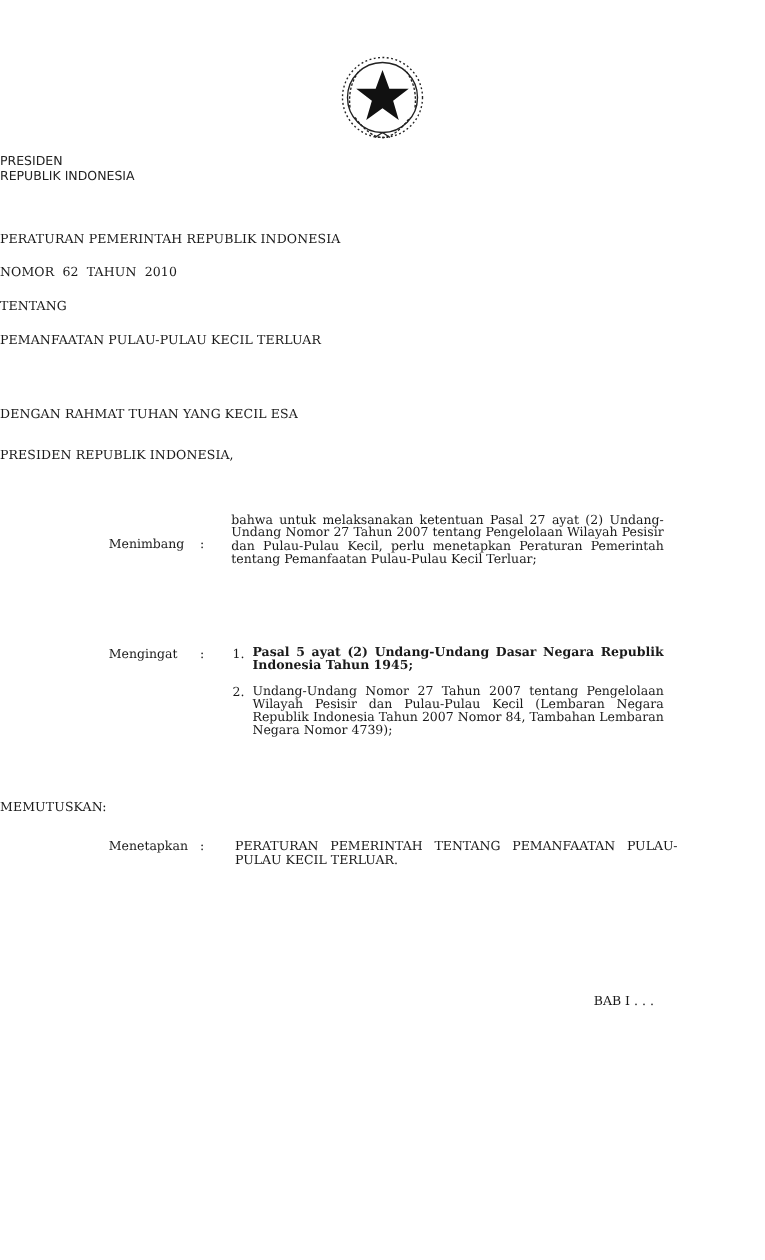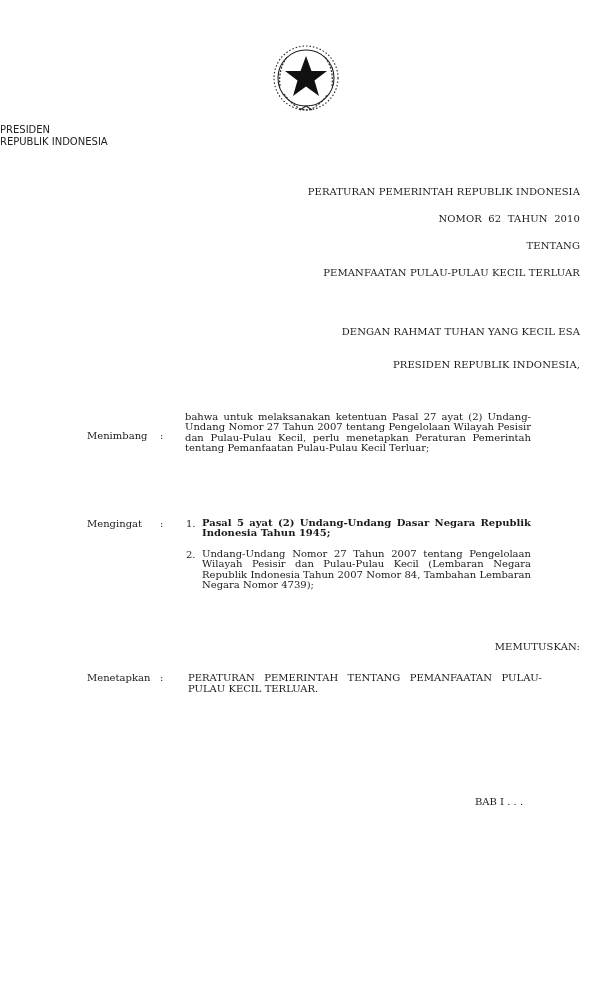--- a/index.html
+++ b/index.html
@@ -11,21 +11,21 @@
     .emblem { position: absolute; left: 266px; top: 40px; width: 80px; height: 80px; }
     .emblem svg { width: 80px; height: 80px; }
     .emblem-caption {
       position: absolute; left: 0; width: 612px; text-align: left;
       font-family: "DejaVu Sans", "Liberation Sans", sans-serif;
       font-size: 10px; letter-spacing: 0; color: #222;
     }
     .cap1 { top: 124px; }
     .cap2 { top: 136px; }
     .center-line {
-      position: absolute; left: 0; width: 580px; text-align: right;
+      position: absolute; left: 0; width: 580px; text-align: left;
       font-size: 10px; letter-spacing: 0.1px;
     }
     .row-label { position: absolute; left: 87px; font-size: 10px; }
     .row-colon { position: absolute; left: 160px; font-size: 10px; }
     .para {
       position: absolute; font-size: 10px; line-height: 10.4px; text-align: justify;
     }
     .item-num { position: absolute; font-size: 10px; }
     .footer-ref { position: absolute; left: 475px; top: 796px; font-size: 10px; }
   </style>

